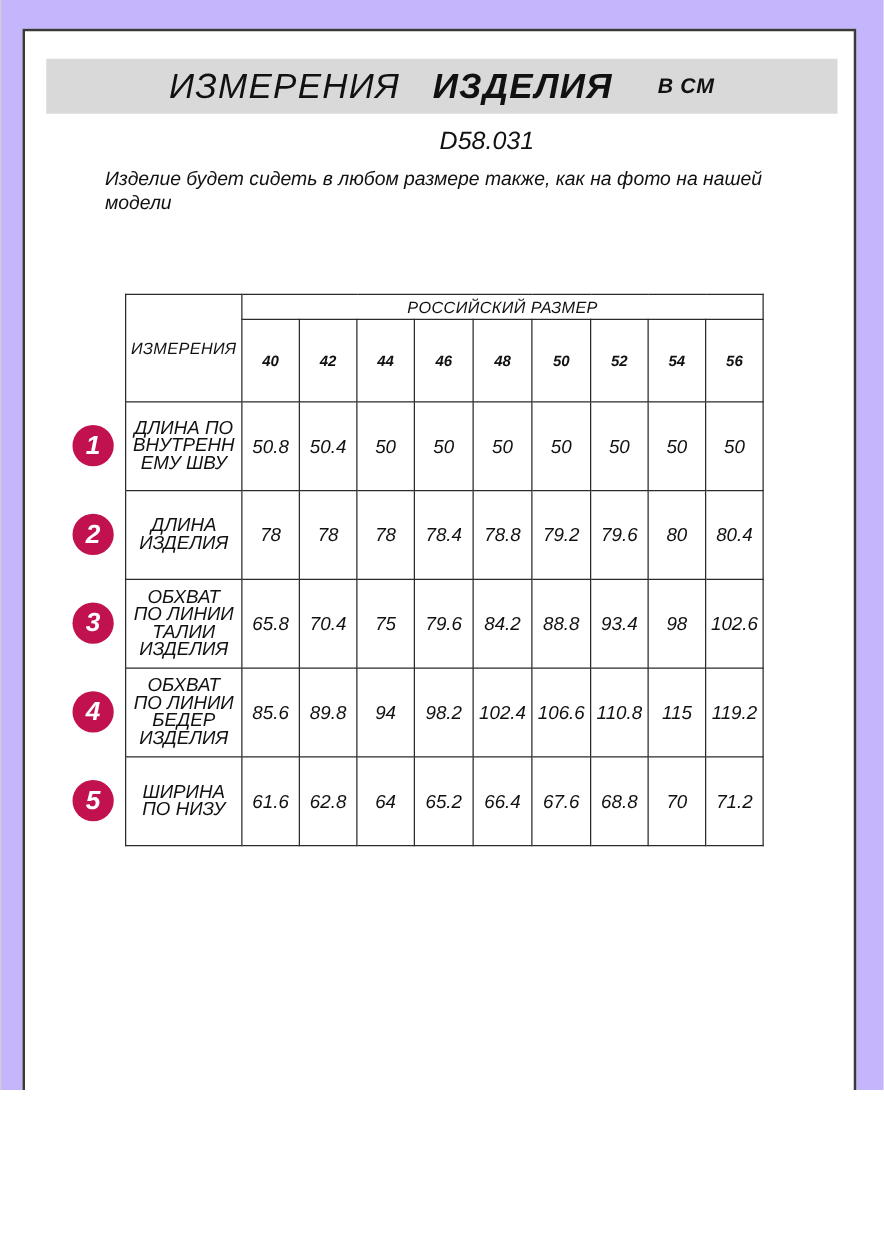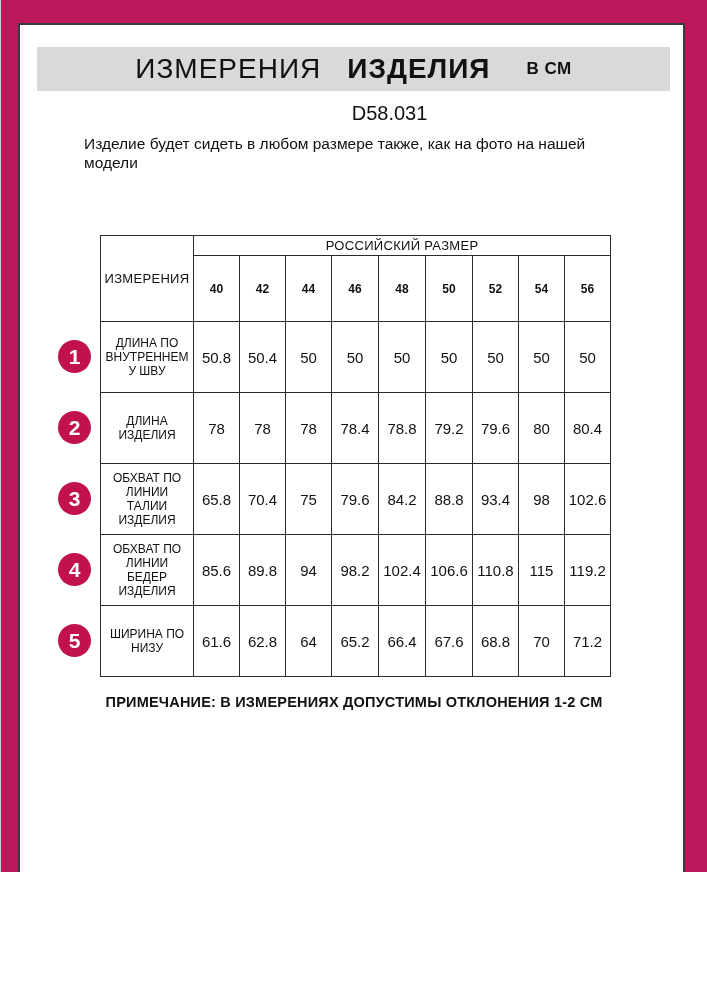--- a/index.html
+++ b/index.html
@@ -5,22 +5,23 @@
   html, body {
     margin: 0;
     padding: 0;
     background: #ffffff;
     font-family: "Liberation Sans", "DejaVu Sans", sans-serif;
   }
   #canvas {
     position: relative;
     width: 707px;
     height: 872px;
-    background: #be185d;
+    background: #c4b5fd;
     overflow: hidden;
+    font-style: italic;
   }
   .left-edge-line {
     position: absolute;
     left: 0; top: 0;
     width: 1px; height: 1000px;
     background: #cfcfcf;
   }
   .page-frame {
     position: absolute;
     left: 18px;
@@ -113,21 +114,21 @@
   .corner-cell {
     font-size: 13px;
     font-weight: normal;
     letter-spacing: 0.2px;
   }
   .data-row td {
     height: 71px;
     font-size: 15px;
   }
   .data-row td.label-cell {
-    font-size: 12px;
+    font-size: 15px;
     line-height: 14px;
     text-transform: uppercase;
     overflow-wrap: break-word;
     word-wrap: break-word;
     padding: 0 4px;
   }
   .row-badge {
     position: absolute;
     left: 58px;
     width: 33px;
@@ -266,14 +267,13 @@
       </tr>
     </tbody>
   </table>
 
   <div class="row-badge badge-1">1</div>
   <div class="row-badge badge-2">2</div>
   <div class="row-badge badge-3">3</div>
   <div class="row-badge badge-4">4</div>
   <div class="row-badge badge-5">5</div>
 
-  <div class="note-text">ПРИМЕЧАНИЕ: В ИЗМЕРЕНИЯХ ДОПУСТИМЫ ОТКЛОНЕНИЯ 1-2 СМ</div>
 </div>
 
 </body></html>

